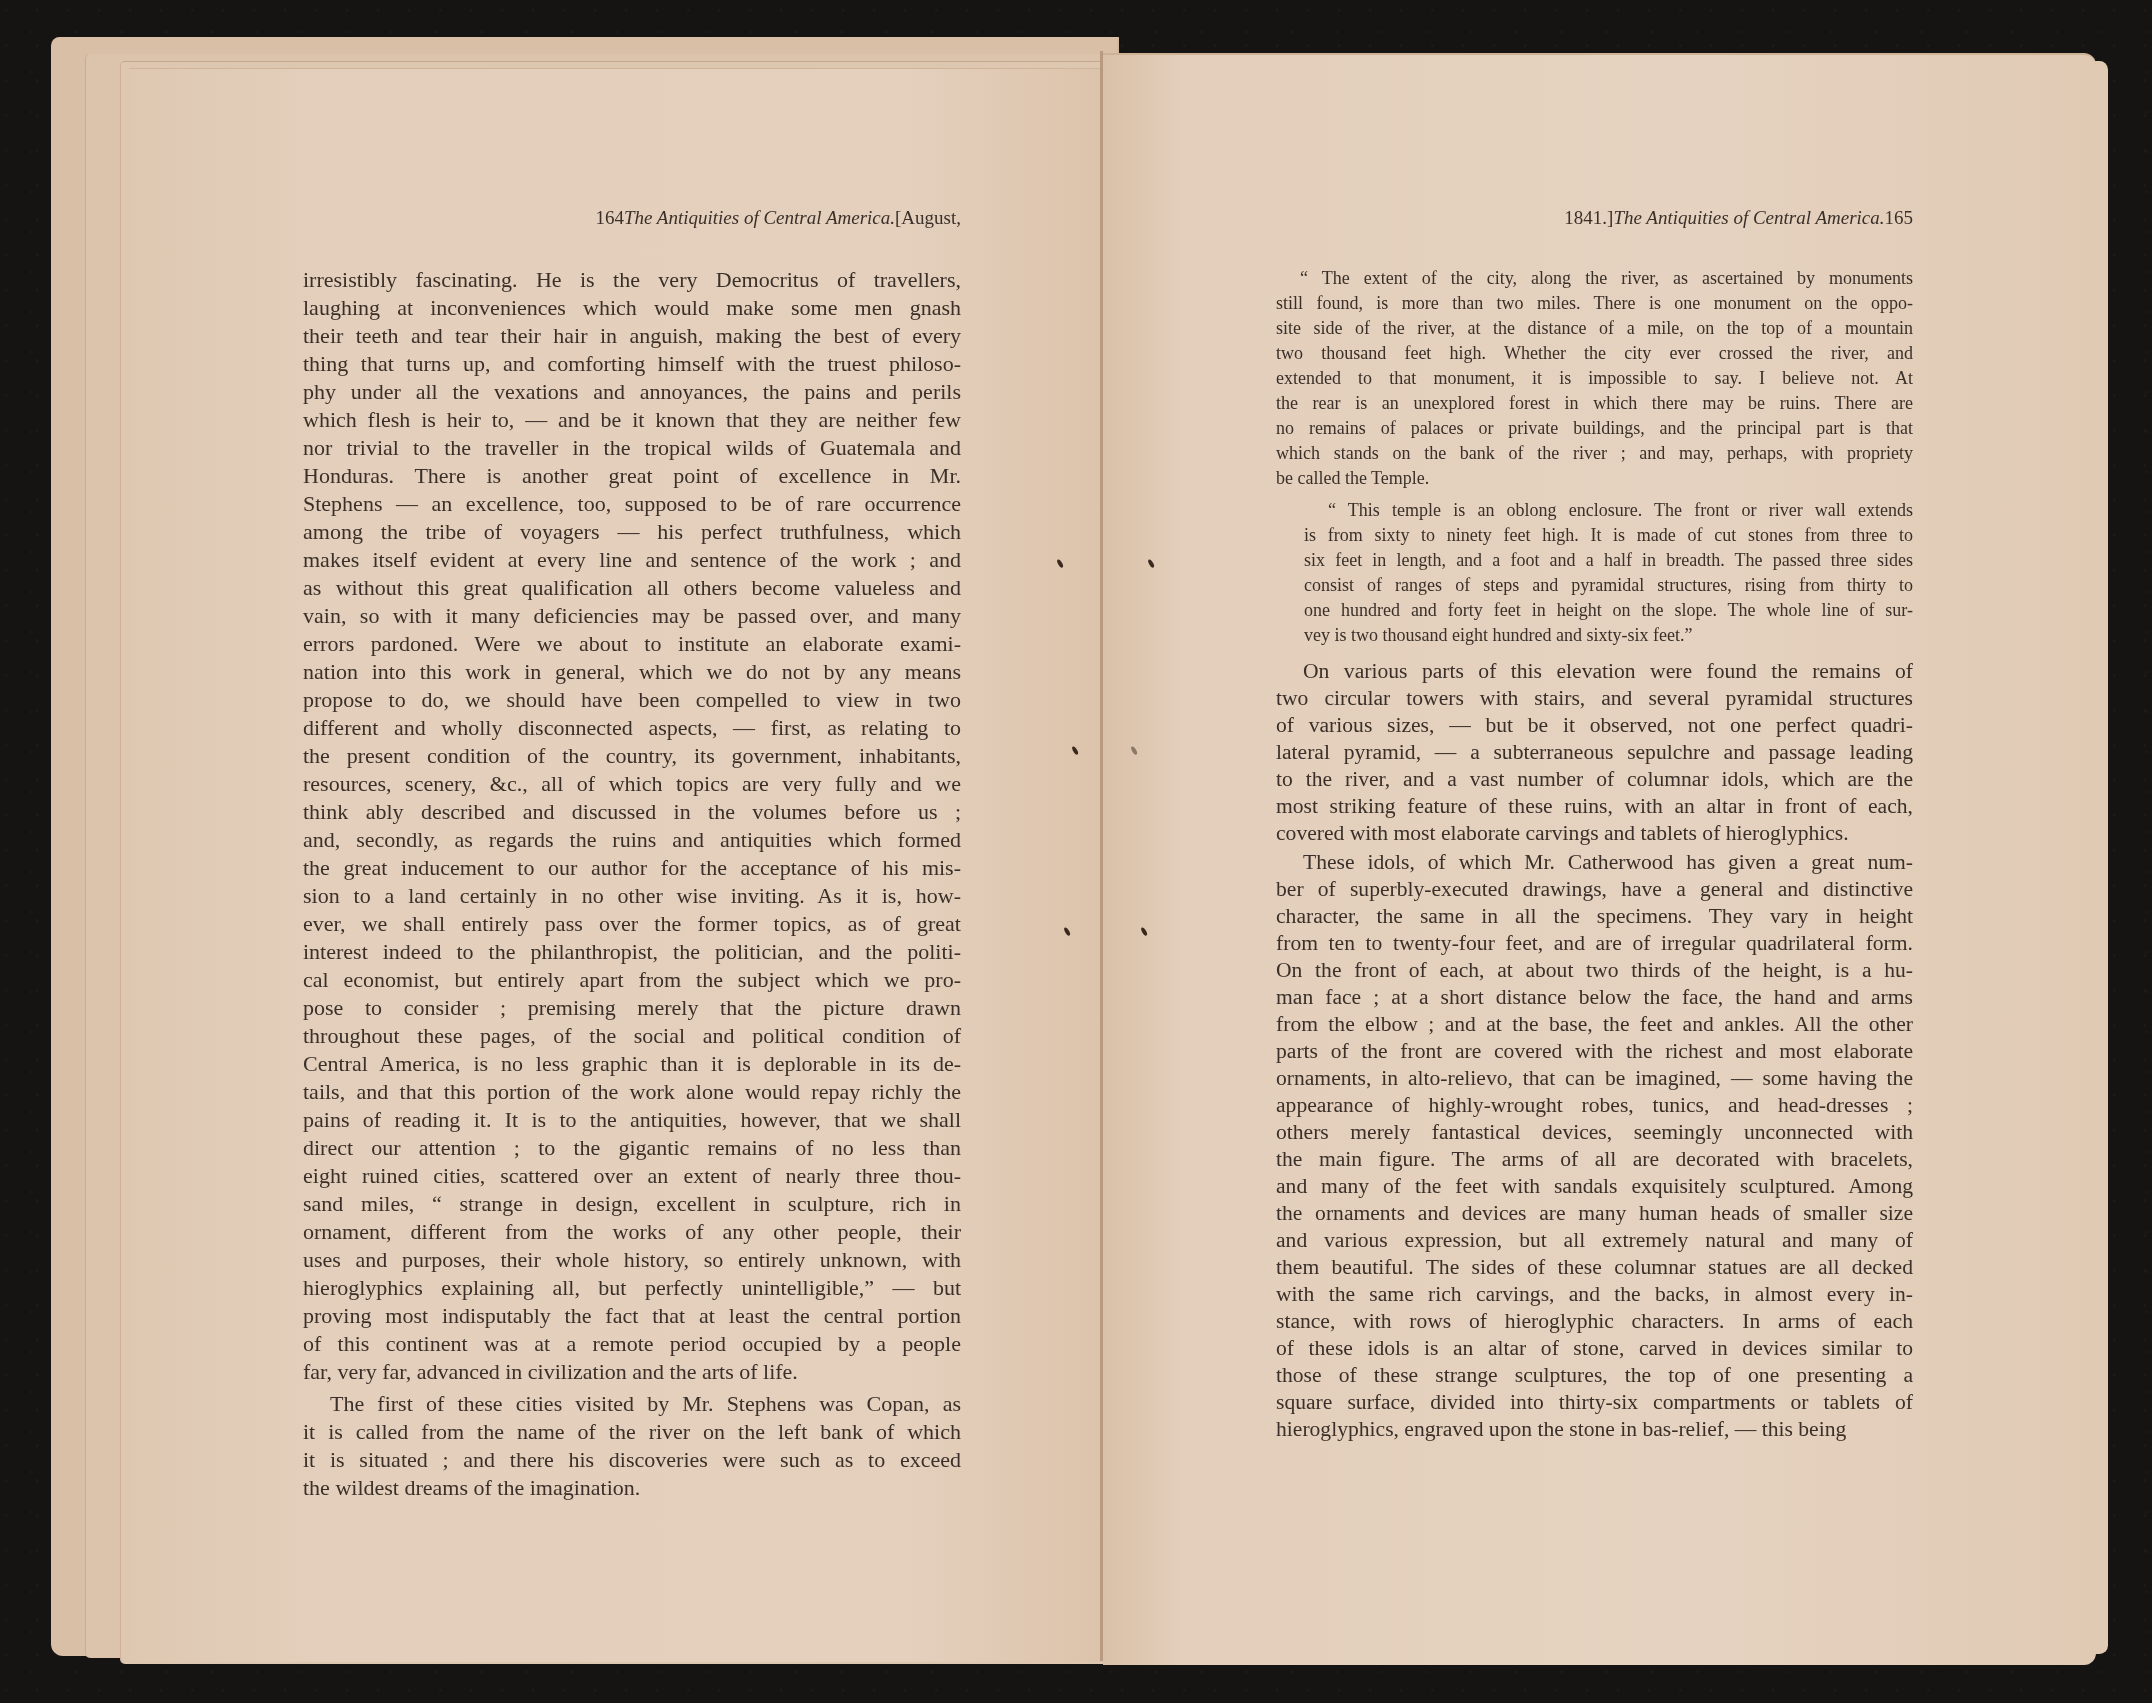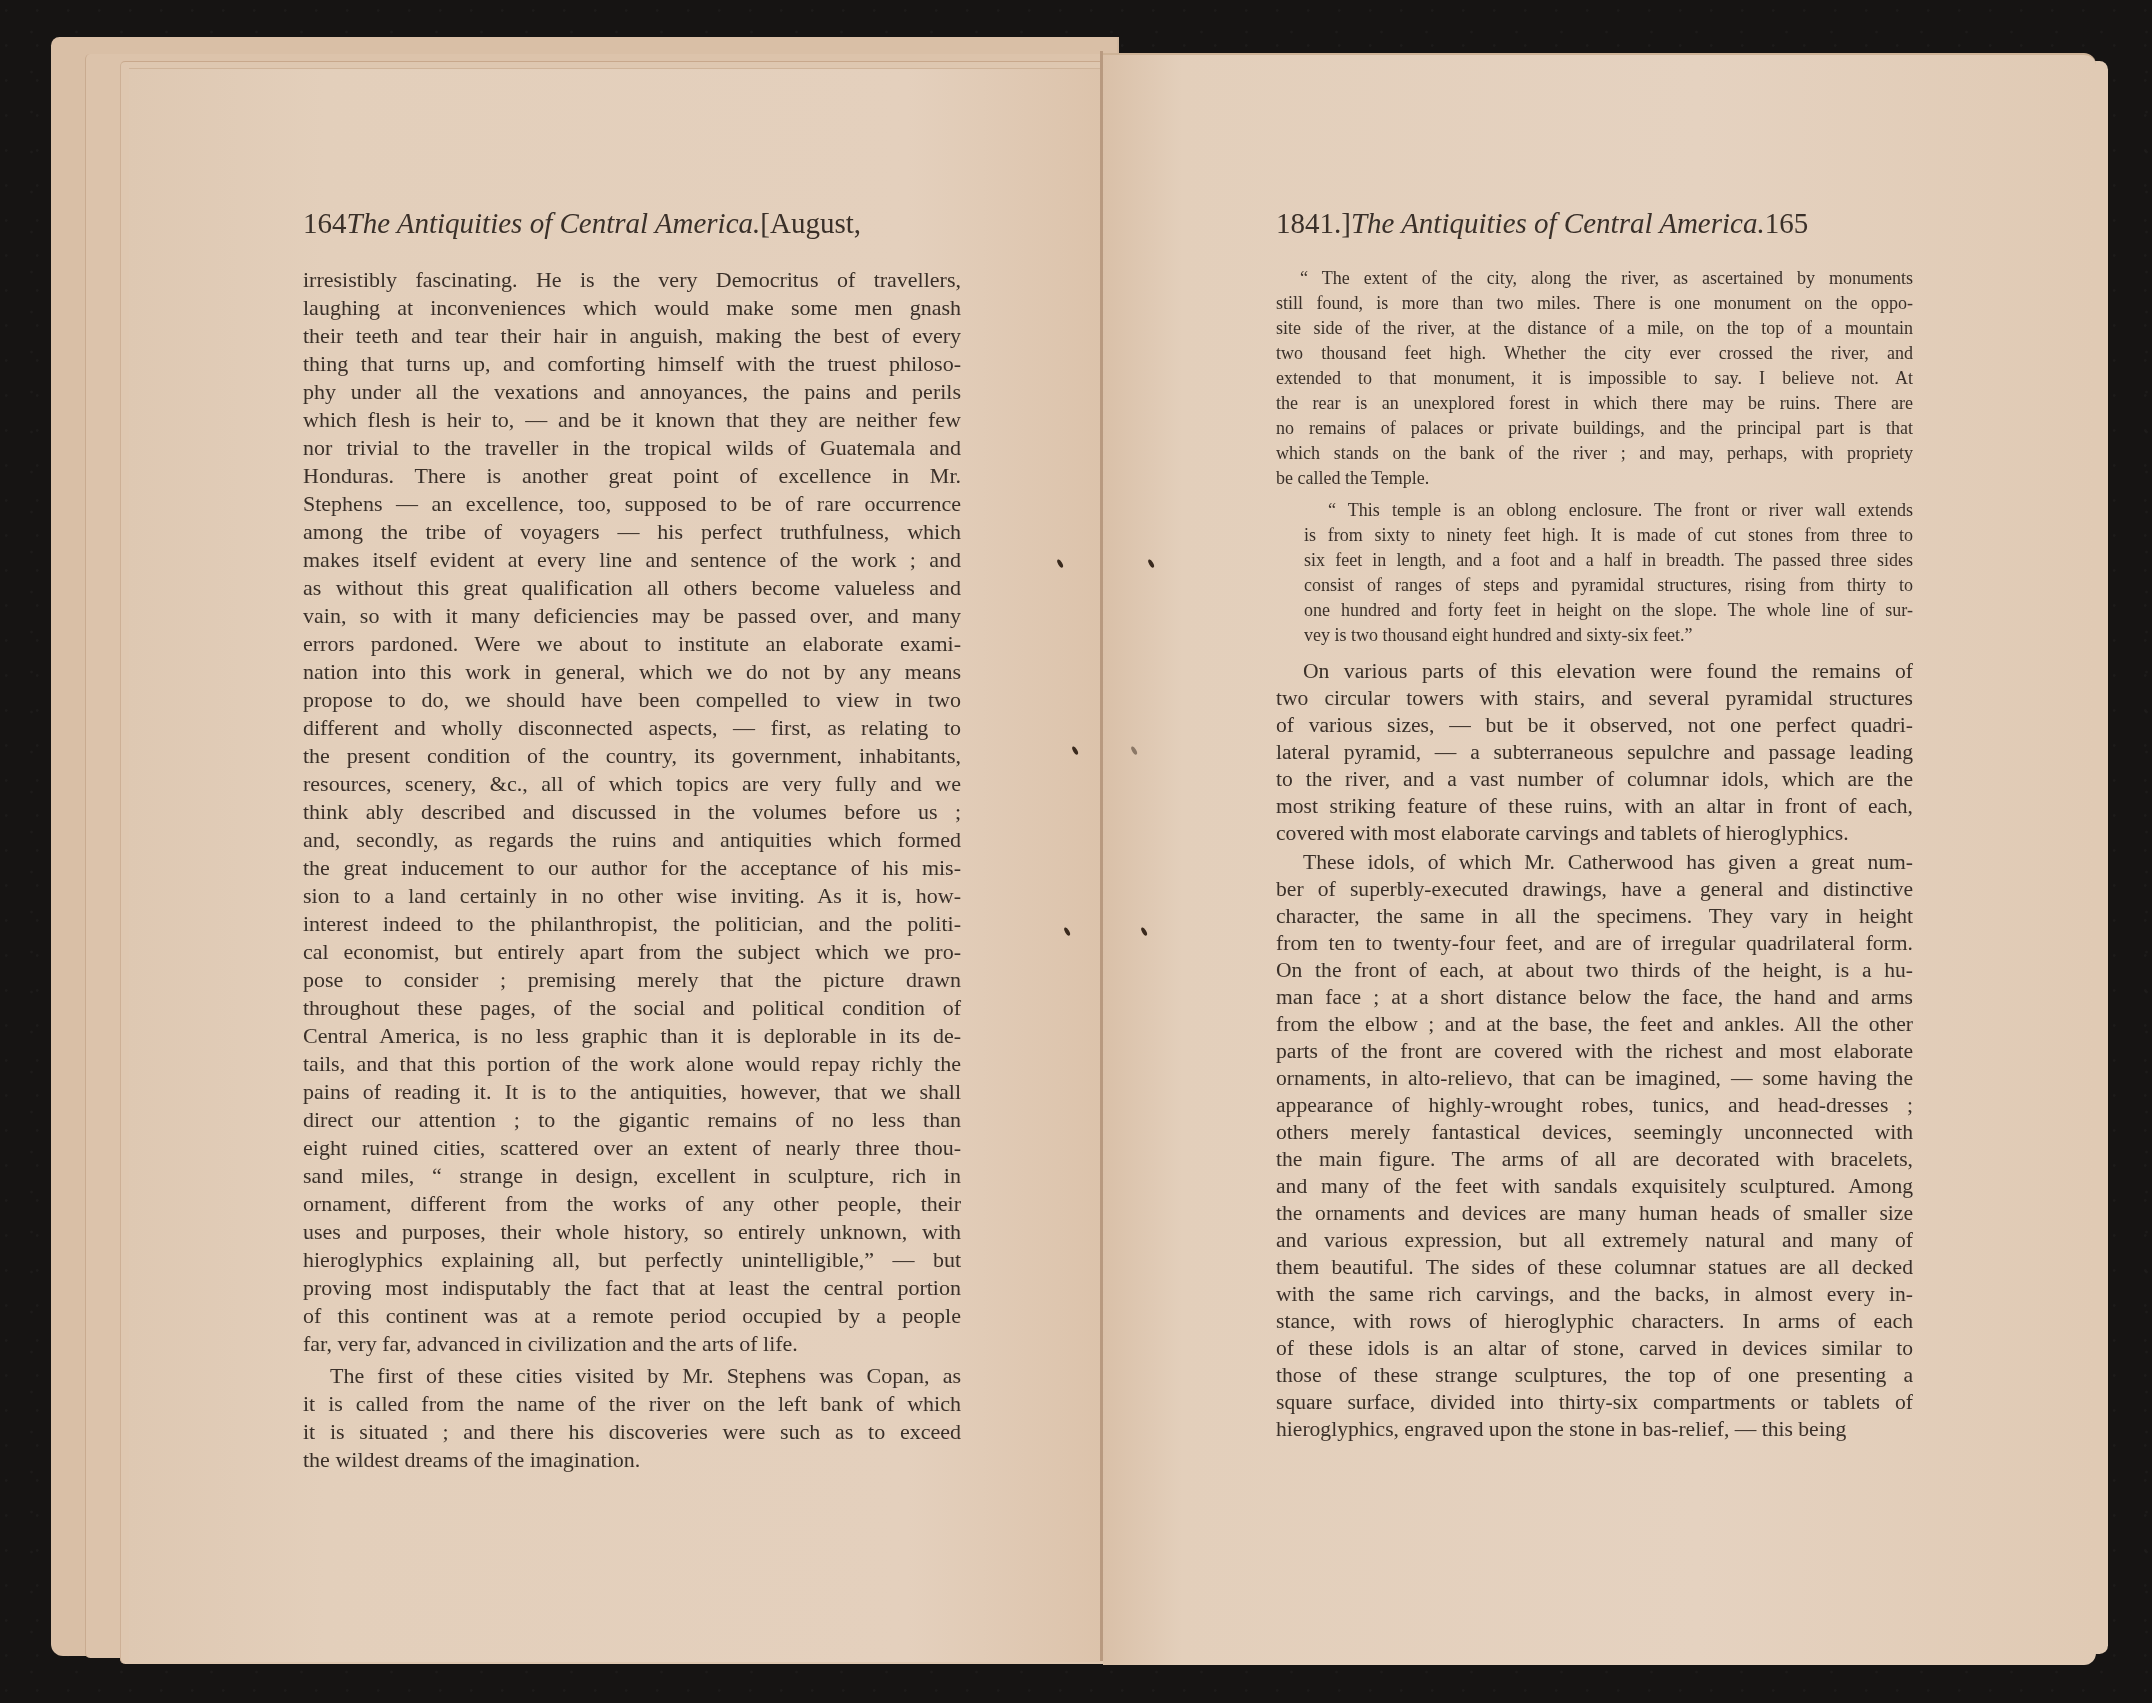--- a/index.html
+++ b/index.html
@@ -50,22 +50,22 @@
 
   
   .stitch { position: absolute; width: 4.2px; height: 8.5px; background: #3a2a1e; border-radius: 50%; transform: rotate(-30deg); }
 
   
   .text-col { position: absolute; }
   .text-left { left: 303px; top: 207px; width: 658px; }
   .text-right { left: 1276px; top: 207px; width: 637px; }
 
   .running-head {
-    display: flex; justify-content: flex-start; align-items: baseline;
-    font-size: 29px; height: 34px; margin-bottom: 25.4px;
+    display: flex; justify-content: flex-end; align-items: baseline;
+    font-size: 19px; height: 34px; margin-bottom: 25.4px;
   }
   .running-head .title { font-style: italic; font-family: "Liberation Serif", serif; }
 
   .line { display: block; text-align: justify; text-align-last: justify; white-space: nowrap; }
   .line.end { text-align-last: left; }
   .line.indent { padding-left: 27px; }
 
   .quote { font-size: 18px; line-height: 25px; }
   .quote .line.indent { padding-left: 24px; }
   .quote-block + .quote-block { margin-top: 6.8px; margin-left: 28px; }
@@ -118,20 +118,21 @@
           <span class="line">errors pardoned.  Were we about to institute an elaborate exami-</span>
           <span class="line">nation into this work in general, which we do not by any means</span>
           <span class="line">propose to do, we should have been compelled to view in two</span>
           <span class="line">different and wholly disconnected aspects, — first, as relating to</span>
           <span class="line">the present condition of the country, its government, inhabitants,</span>
           <span class="line">resources, scenery, &amp;c., all of which topics are very fully and we</span>
           <span class="line">think ably described and discussed in the volumes before us ;</span>
           <span class="line">and, secondly, as regards the ruins and antiquities which formed</span>
           <span class="line">the great inducement to our author for the acceptance of his mis-</span>
           <span class="line">sion to a land certainly in no other wise inviting.  As it is, how-</span>
+          <span class="line">ever, we shall entirely pass over the former topics, as of great</span>
           <span class="line">interest indeed to the philanthropist, the politician, and the politi-</span>
           <span class="line">cal economist, but entirely apart from the subject which we pro-</span>
           <span class="line">pose to consider ; premising merely that the picture drawn</span>
           <span class="line">throughout these pages, of the social and political condition of</span>
           <span class="line">Central America, is no less graphic than it is deplorable in its de-</span>
           <span class="line">tails, and that this portion of the work alone would repay richly the</span>
           <span class="line">pains of reading it.  It is to the antiquities, however, that we shall</span>
           <span class="line">direct our attention ; to the gigantic remains of no less than</span>
           <span class="line">eight ruined cities, scattered over an extent of nearly three thou-</span>
           <span class="line">sand miles, “ strange in design, excellent in sculpture, rich in</span>

